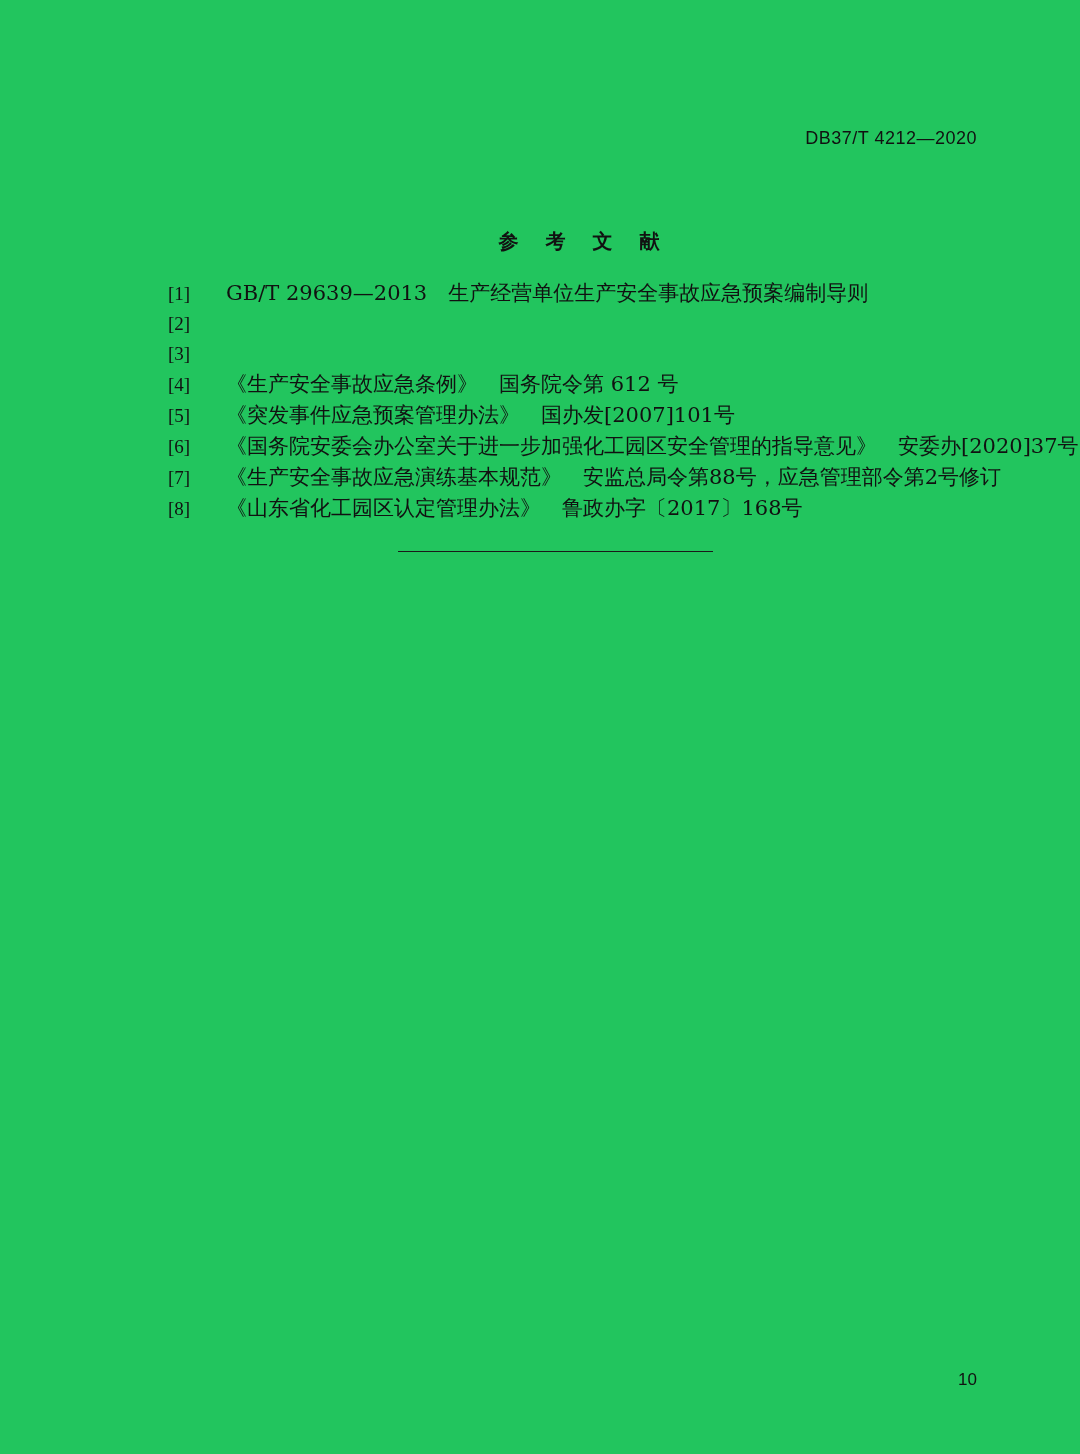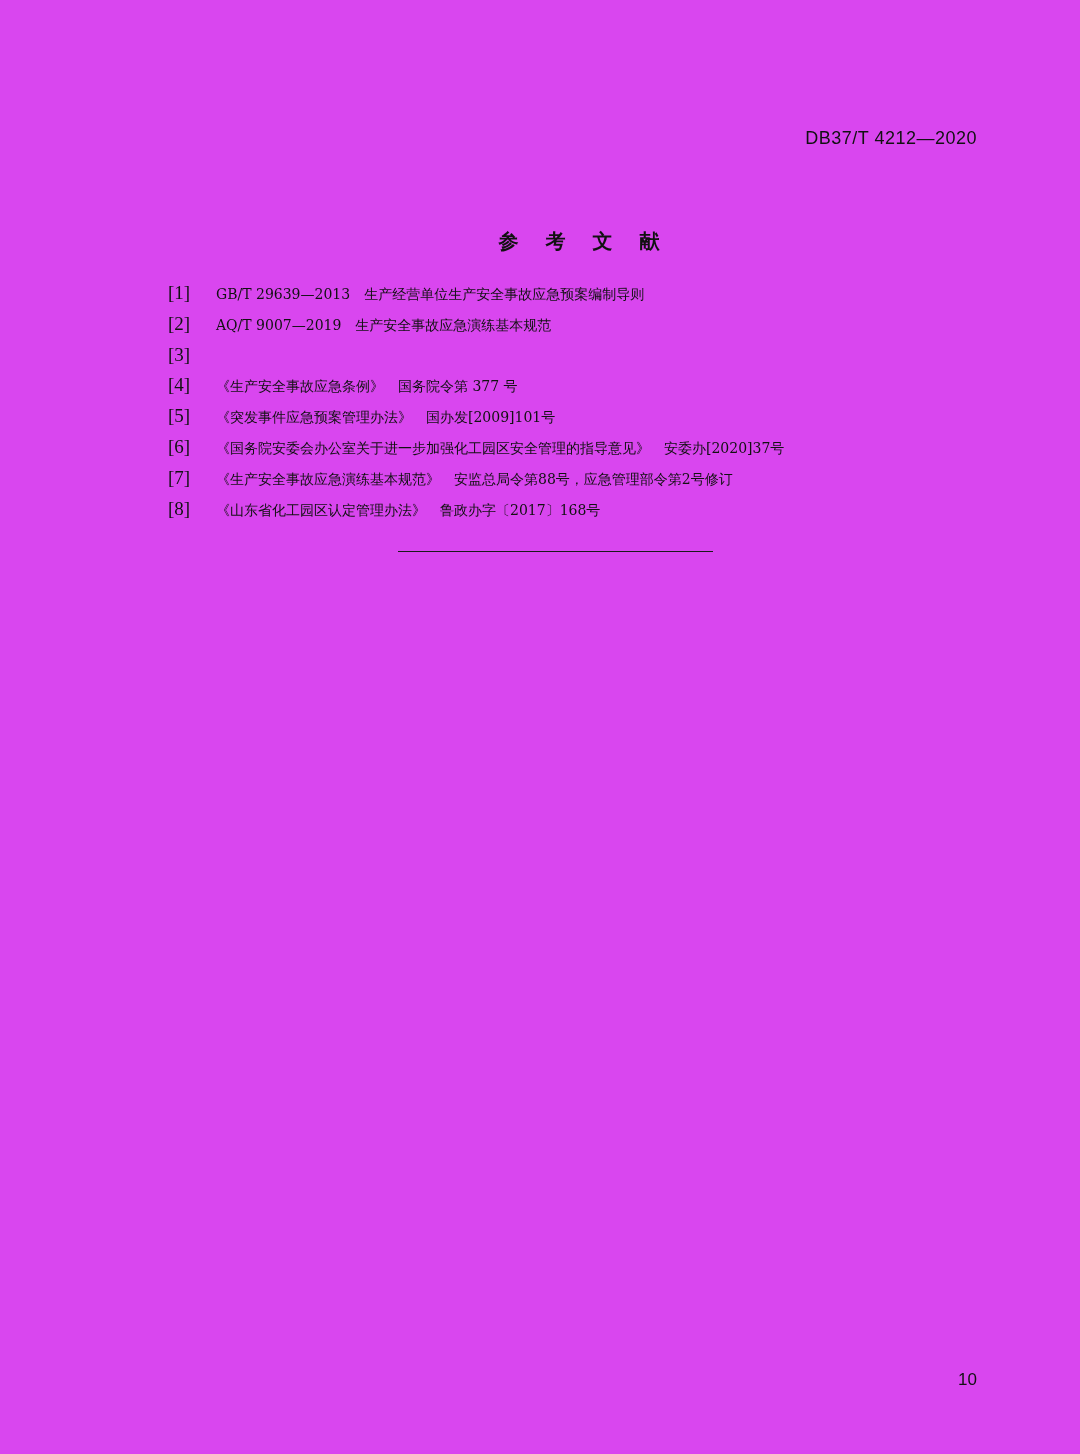--- a/index.html
+++ b/index.html
@@ -4,21 +4,21 @@
 <style>
   html, body {
     margin: 0;
     padding: 0;
     background: #ffffff;
   }
   .page {
     position: relative;
     width: 1080px;
     height: 1454px;
-    background: #d946ef;
+    background: #22c55e;
     font-family: "Liberation Serif", serif;
     color: #1a1a1a;
     overflow: hidden;
   }
   .header-code {
     position: absolute;
     top: 128px;
     right: 103px;
     font-family: "Liberation Sans", sans-serif;
     font-size: 18px;
@@ -55,21 +55,22 @@
     color: #111111;
   }
   .ref-index {
     width: 48px;
     flex: 0 0 48px;
     font-family: "Liberation Serif", serif;
     font-size: 19px;
   }
   .ref-text {
     font-family: "DejaVu Serif", serif;
-    font-size: 14px;
+    font-size: 21px;
+    margin-left: 10px;
   }
   .rule {
     position: absolute;
     top: 551px;
     left: 398px;
     width: 315px;
     height: 0;
     border-top: 1px solid #1a1a1a;
   }
   .page-number {
@@ -90,32 +91,31 @@
 
   <div class="section-title">参 考 文 献</div>
 
   <div class="ref-list">
     <div class="ref-item">
       <span class="ref-index">[1]</span>
       <span class="ref-text">GB/T 29639—2013　生产经营单位生产安全事故应急预案编制导则</span>
     </div>
     <div class="ref-item">
       <span class="ref-index">[2]</span>
-      <span class="ref-text">AQ/T 9007—2019　生产安全事故应急演练基本规范</span>
     </div>
     <div class="ref-item">
       <span class="ref-index">[3]</span>
     </div>
     <div class="ref-item">
       <span class="ref-index">[4]</span>
-      <span class="ref-text">《生产安全事故应急条例》　国务院令第 377 号</span>
+      <span class="ref-text">《生产安全事故应急条例》　国务院令第 612 号</span>
     </div>
     <div class="ref-item">
       <span class="ref-index">[5]</span>
-      <span class="ref-text">《突发事件应急预案管理办法》　国办发[2009]101号</span>
+      <span class="ref-text">《突发事件应急预案管理办法》　国办发[2007]101号</span>
     </div>
     <div class="ref-item">
       <span class="ref-index">[6]</span>
       <span class="ref-text">《国务院安委会办公室关于进一步加强化工园区安全管理的指导意见》　安委办[2020]37号</span>
     </div>
     <div class="ref-item">
       <span class="ref-index">[7]</span>
       <span class="ref-text">《生产安全事故应急演练基本规范》　安监总局令第88号，应急管理部令第2号修订</span>
     </div>
     <div class="ref-item">

